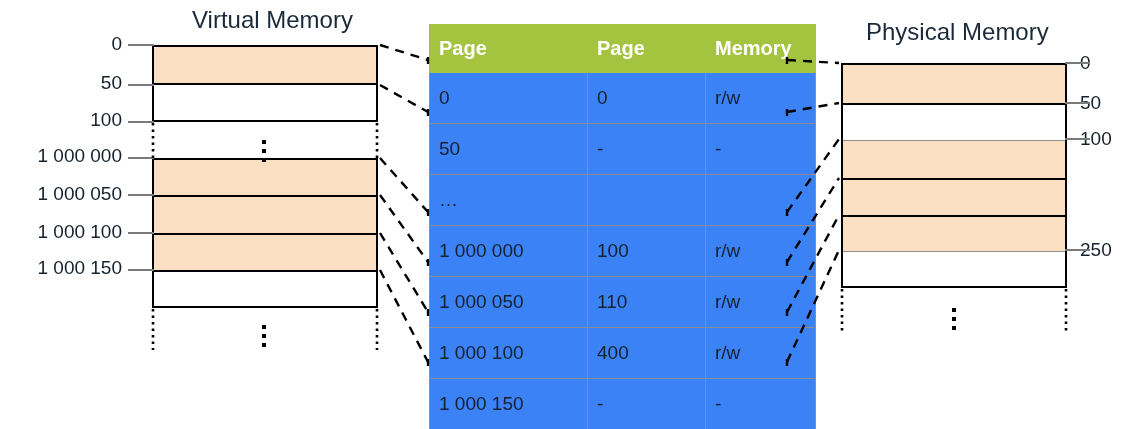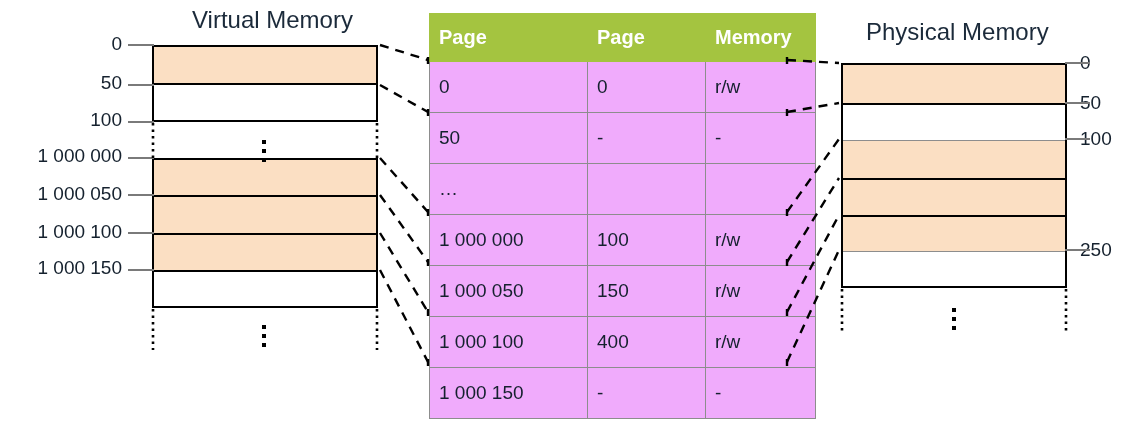--- a/index.html
+++ b/index.html
@@ -60,24 +60,24 @@
     background: #ffffff;
   }
   .mem-row.filled { background: #fbdfc3; }
   .mem-row.sep-strong { border-bottom: 2px solid #000000; }
   .mem-row.sep-light { border-bottom: 1px solid #8d8d8d; }
 
   
   #page-table {
     position: absolute;
     left: 429px;
-    top: 13px;
+    top: 24px;
     width: 356px;
     border-collapse: collapse;
-    background: #f0abfc;
+    background: #3b82f6;
     table-layout: fixed;
   }
   #page-table th, #page-table td {
     border: 1px solid #8d8d8d;
     padding: 0 0 0 9px;
     text-align: left;
     font-size: 19px;
     color: #15212e;
     font-family: "Liberation Sans", sans-serif;
     font-weight: normal;
@@ -196,21 +196,21 @@
         <td></td>
         <td></td>
       </tr>
       <tr>
         <td>1 000 000</td>
         <td>100</td>
         <td>r/w</td>
       </tr>
       <tr>
         <td>1 000 050</td>
-        <td>150</td>
+        <td>110</td>
         <td>r/w</td>
       </tr>
       <tr>
         <td>1 000 100</td>
         <td>400</td>
         <td>r/w</td>
       </tr>
       <tr>
         <td>1 000 150</td>
         <td>-</td>

